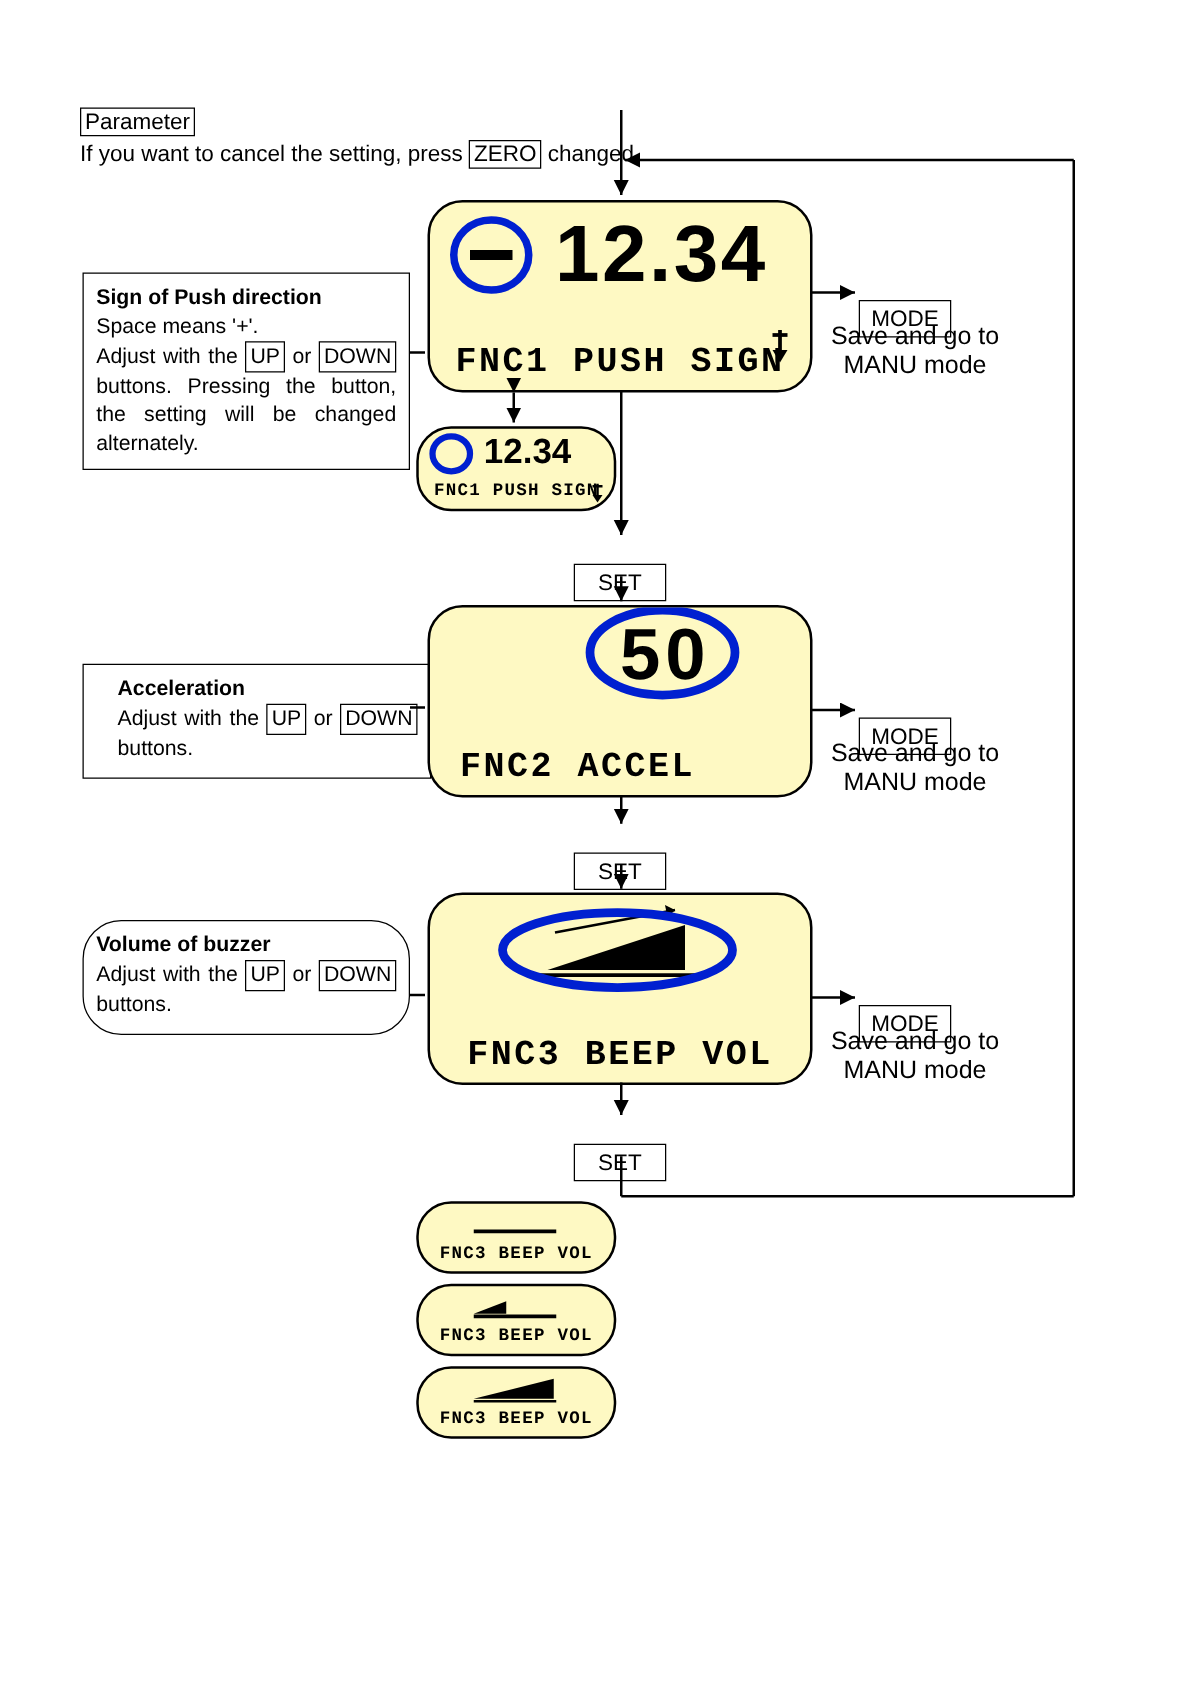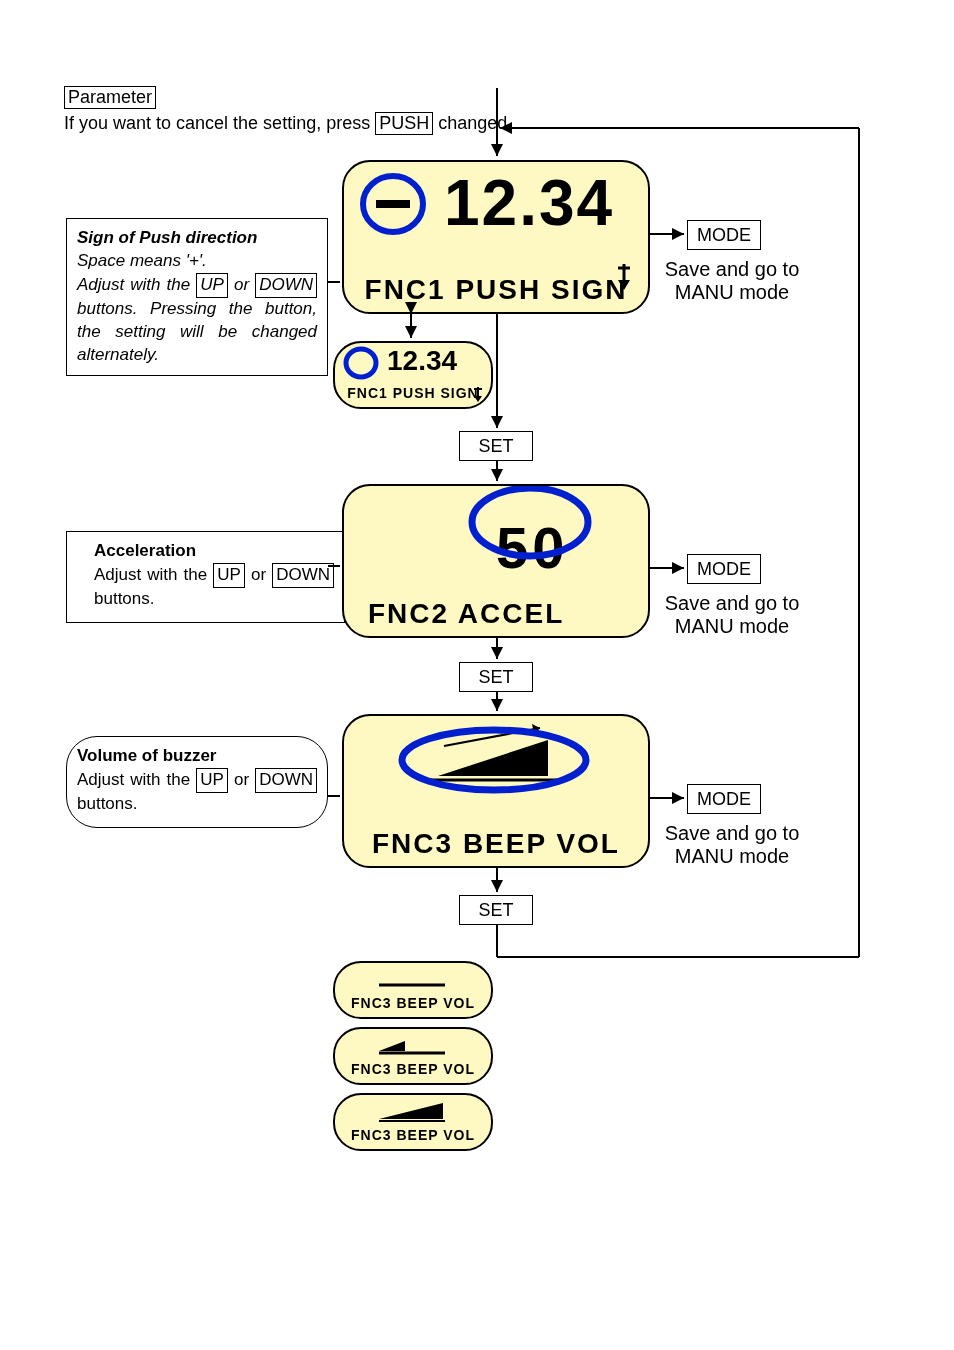--- a/index.html
+++ b/index.html
@@ -19,47 +19,47 @@
   .infobox b{font-weight:bold;}
   .lcd{
     position:absolute;border:2px solid #000;border-radius:28px;
     background:#fef9c3;
   }
   .lcd-big{width:304px;height:150px;}
   .lcd-small{width:156px;height:64px;}
   .lcd-xs{width:156px;height:54px;}
   .lcd-label{
     position:absolute;left:0;right:0;bottom:6px;
-    text-align:center;font-family:Liberation Sans, sans-serif;
+    text-align:center;font-family:Liberation Mono, monospace;
     font-weight:900;letter-spacing:1px;
   }
   .lcd-big .lcd-label{font-size:28px;letter-spacing:2px;}
   .lcd-small .lcd-label,.lcd-xs .lcd-label{font-size:14px;}
   .btnbox{
     position:absolute;border:1.5px solid #000;background:#fff;
-    width:72px;height:28px;text-align:center;font-size:18px;line-height:28px;
+    width:72px;height:28px;text-align:center;font-size:18px;line-height:28px;margin-top:20px;
   }
   .sidecap{
     position:absolute;font-size:20px;text-align:center;width:140px;
   }
   .digits{position:absolute;font-family:"Arial Black",Arial,sans-serif;font-weight:900;}
   svg.overlay{position:absolute;left:0;top:0;pointer-events:none;}
   .txtpos{position:absolute;}
 </style>
 </head>
 <body>
 
 <div class="txtpos" style="left:64px;top:86px;">
   <span class="boxed">Parameter</span>
 </div>
 <div class="txtpos" style="left:64px;top:112px;font-size:18px;">
-  <span>If you want to cancel the setting, press </span><span class="boxed">PUSH</span><span> changed.</span>
+  <span>If you want to cancel the setting, press </span><span class="boxed">ZERO</span><span> changed.</span>
 </div>
 
-<div class="infobox" style="left:66px;top:218px;font-style:italic;">
+<div class="infobox" style="left:66px;top:218px;">
   <b>Sign of Push direction</b><br>
   <span>Space means '+'.</span><br>
   <span>Adjust with the </span><span class="boxed">UP</span><span> or </span><span class="boxed">DOWN</span><span> buttons. Pressing the button, the setting will be changed alternately.</span>
 </div>
 
 <div class="infobox" style="left:66px;top:531px;height:74px;padding-left:27px;">
   <b>Acceleration</b><br>
   <span>Adjust with the </span><span class="boxed">UP</span><span> or </span><span class="boxed">DOWN</span><span> buttons.</span>
 </div>
 
@@ -92,21 +92,21 @@
     <g transform="translate(143,50)">
         <line x1="0" y1="-6" x2="0" y2="5" stroke="#000" stroke-width="2"></line>
         <polygon points="-4,3 4,3 0,9" fill="#000"></polygon>
         <line x1="-4" y1="-4" x2="4" y2="-4" stroke="#000" stroke-width="2"></line>
       </g>
   </svg>
   <div class="lcd-label">FNC1 PUSH SIGN</div>
 </div>
 
 <div class="lcd lcd-big" style="left:342px;top:484px;">
-  <div class="digits" style="left:152px;top:4px;font-size:58px;letter-spacing:4px;margin-top:24px;">50</div>
+  <div class="digits" style="left:152px;top:4px;font-size:58px;letter-spacing:4px;">50</div>
   <svg class="overlay" width="304" height="150">
     <ellipse cx="186" cy="36" rx="58" ry="34" fill="none" stroke="#0020d0" stroke-width="7"></ellipse>
   </svg>
   <div class="lcd-label" style="text-align:left;left:24px;">FNC2 ACCEL</div>
 </div>
 
 <div class="lcd lcd-big" style="left:342px;top:714px;">
   <svg class="overlay" width="304" height="150">
 
     <polygon points="94,60 204,24 204,60" fill="#000"></polygon>

